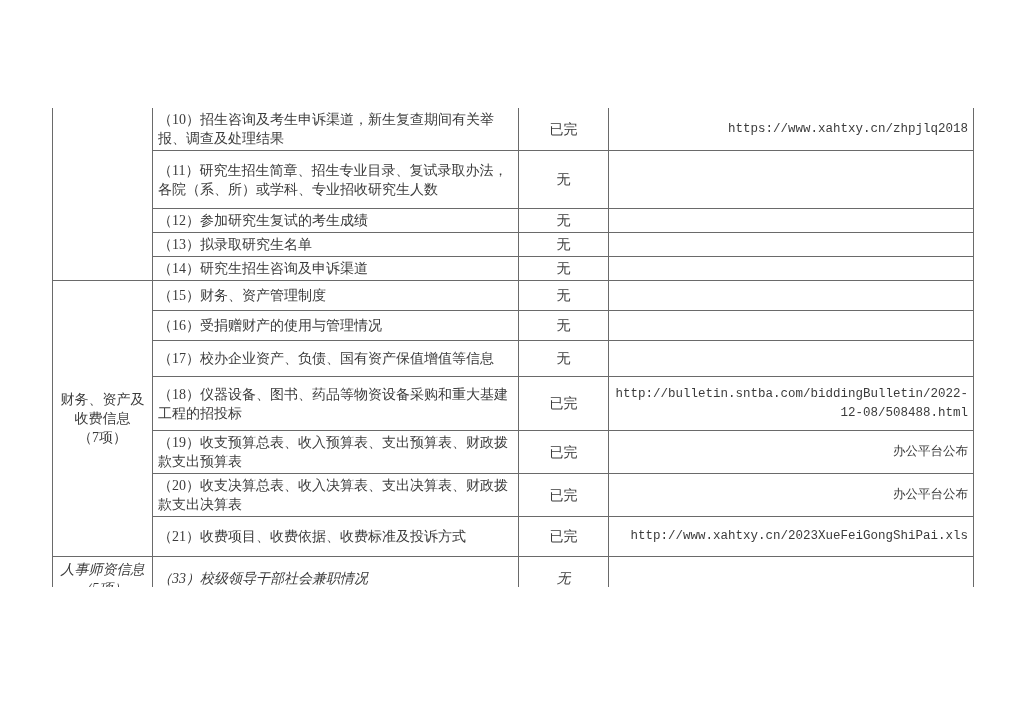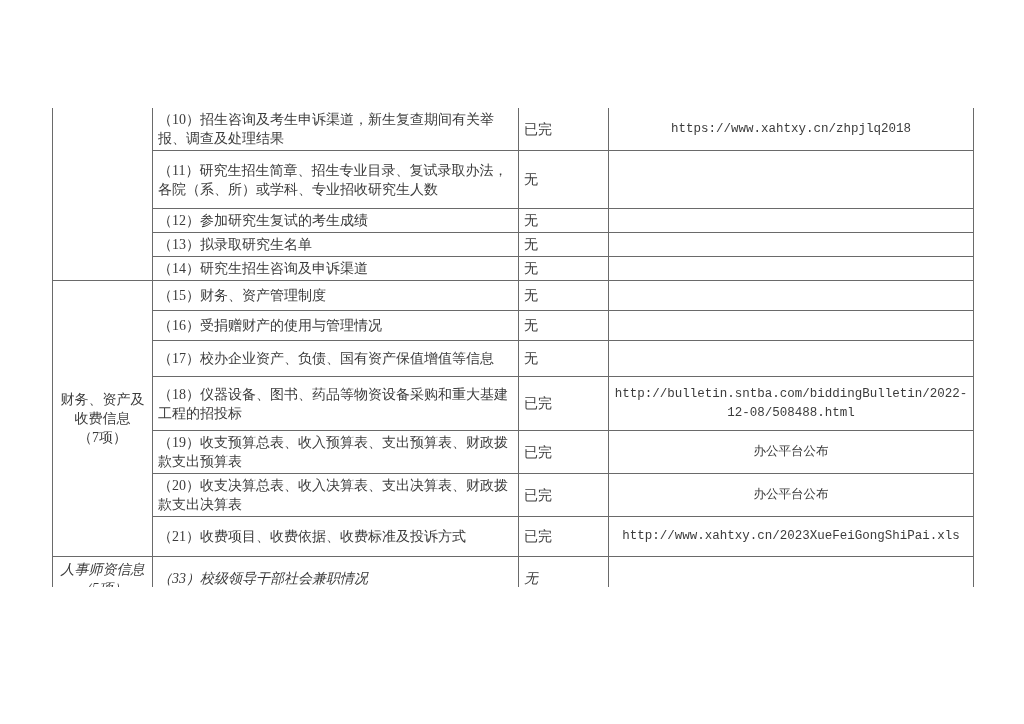--- a/index.html
+++ b/index.html
@@ -37,23 +37,23 @@
   
   table.disclosure tr.first-row > td { border-top: none; }
   
   td.cat {
     text-align: center;
     padding: 2px 2px;
     line-height: 21px;
     margin-top: 8px;
   }
   td.item { text-align: left; }
-  td.status { text-align: left; }
+  td.status { text-align: center; }
   td.link {
-    text-align: center;
+    text-align: right;
     font-family: "Liberation Mono", "DejaVu Sans Mono", monospace;
     font-size: 12.5px;
     line-height: 20px;
     word-break: break-all;
     padding: 2px 4px 2px 7px;
   }
   tr.h40 { height: 40px; }
   tr.h58 { height: 58px; margin-top: 47px; }
   tr.h24 { height: 24px; }
   tr.h23 { height: 23px; }

